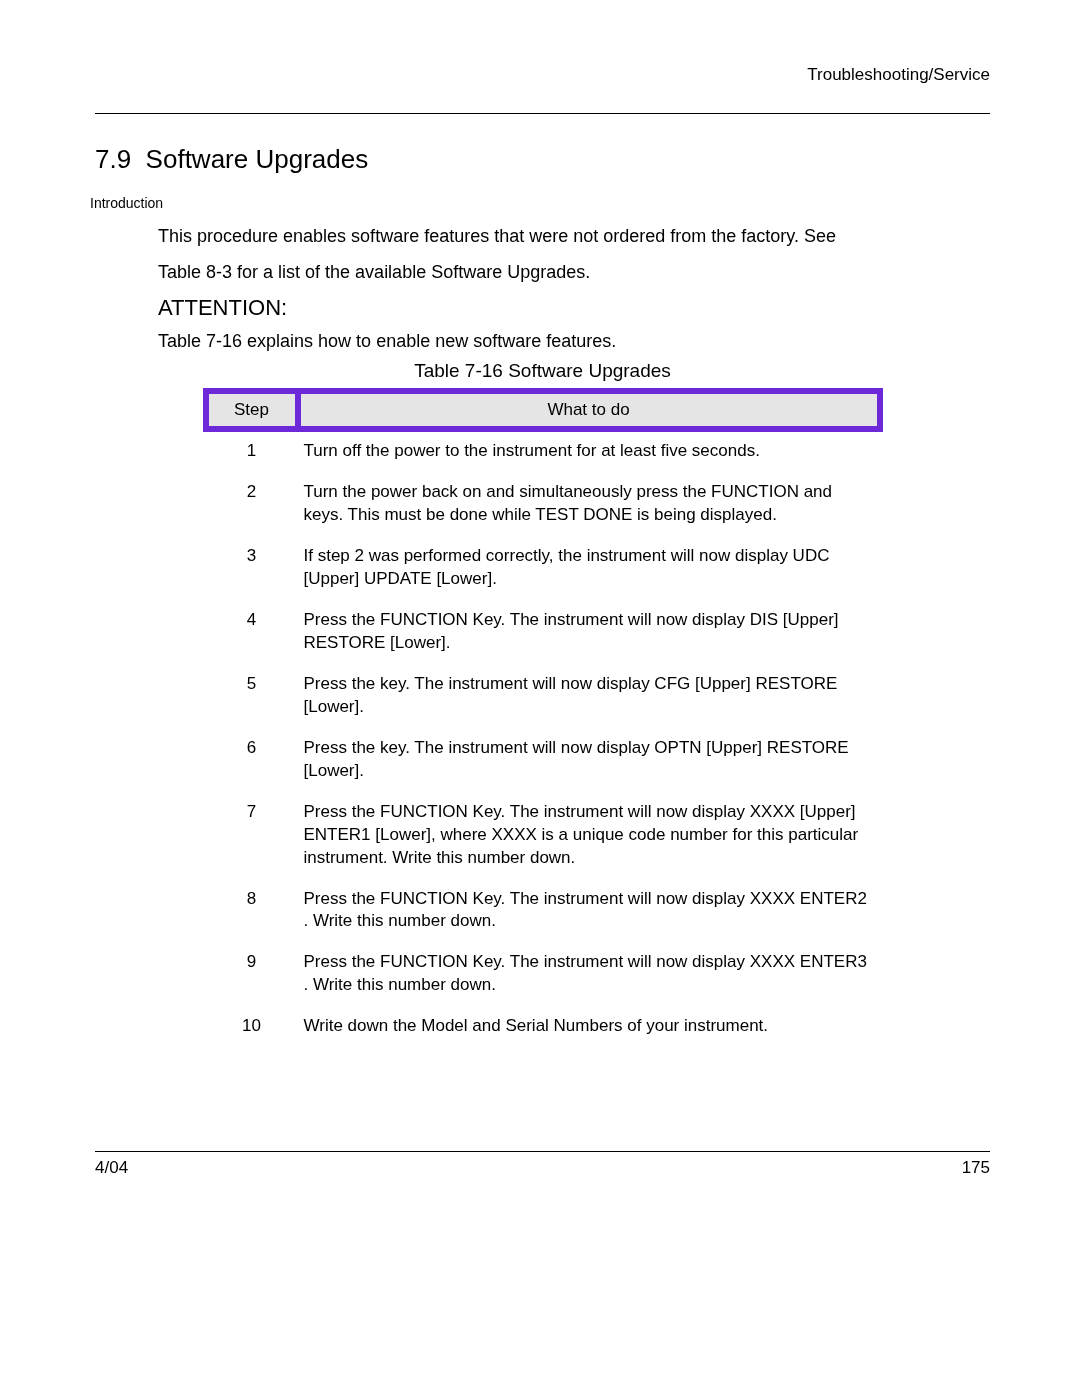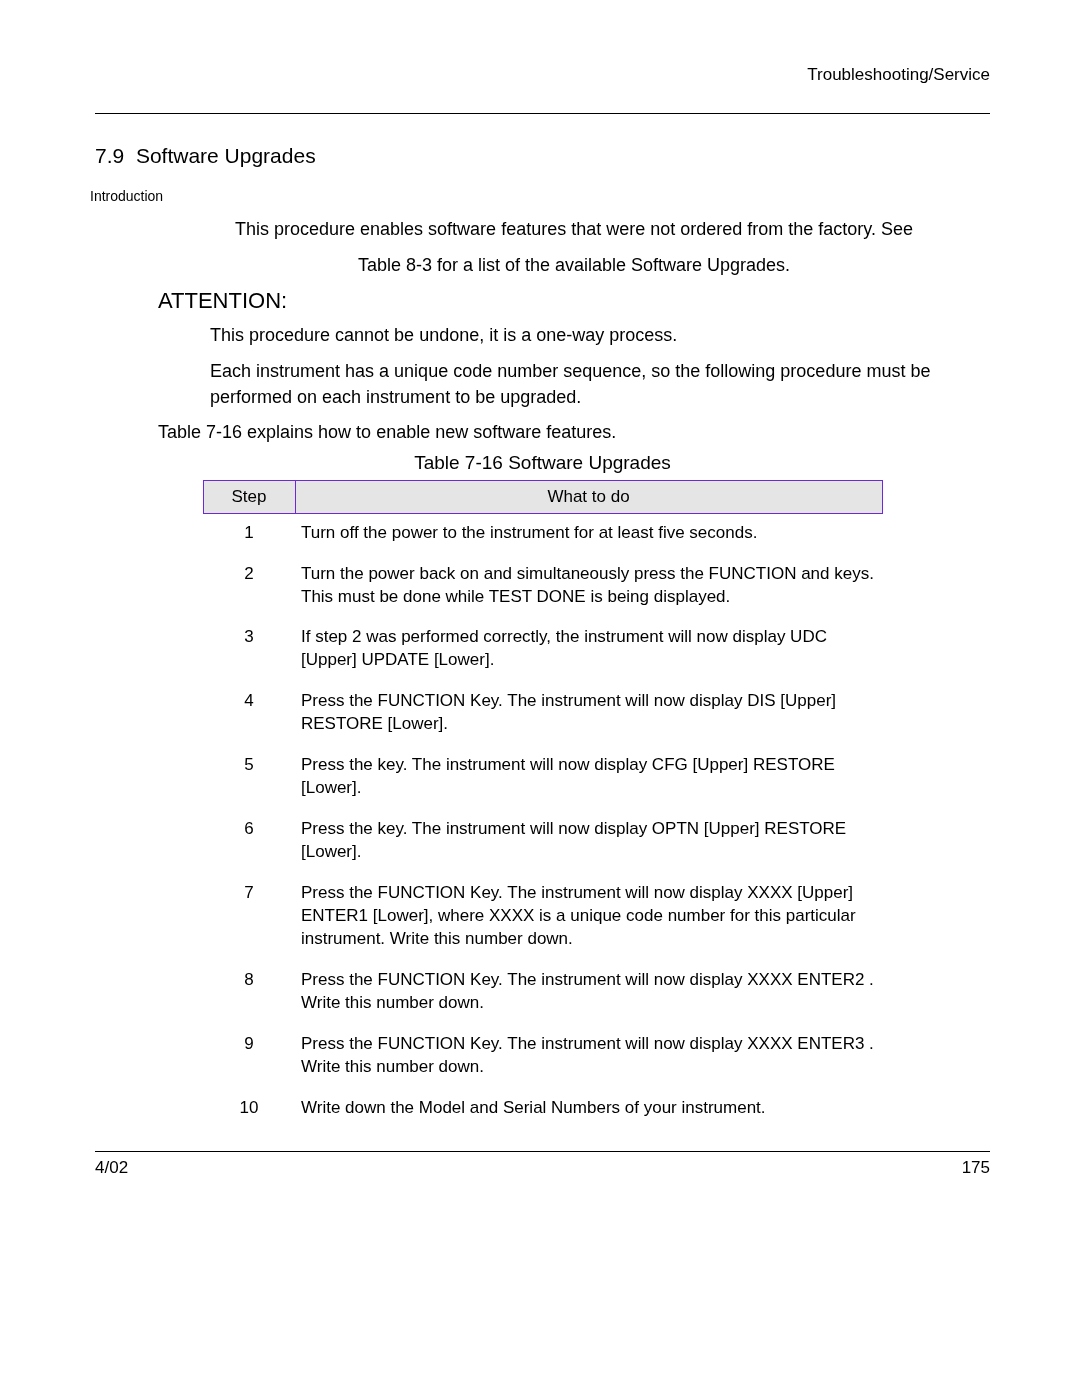--- a/index.html
+++ b/index.html
@@ -20,32 +20,32 @@
     border-top: 1.5px solid #000;
     margin-top: 18px;
     margin-bottom: 2px;
   }
   .header-text {
     text-align: right;
     font-size: 17px;
     margin-bottom: 28px;
   }
   .section-num-title {
-    font-size: 21px;
+    font-size: 26px;
     margin: 30px 0 20px 0;
   }
   .subhead {
     font-size: 14px;
     margin: 10px 0 12px -5px;
   }
   .body-indent {
     margin-left: 63px;
     line-height: 1.45;
   }
-  .body-indent p { margin: 0 0 10px 0; text-align: center; }
+  .body-indent p { margin: 0 0 10px 0; }
   .attn {
     font-size: 22px;
     margin: 8px 0 8px 63px;
   }
   .attn-list {
     margin-left: 115px;
     line-height: 1.45;
   }
   .attn-list p { margin: 0 0 10px 0; }
   .ref-line {
@@ -60,21 +60,21 @@
     margin: 4px 0 6px 0;
   }
   table.procedure {
     border-collapse: collapse;
     margin: 0 auto;
     width: 680px;
     font-size: 17px;
   }
   table.procedure th {
     background: #e5e5e5;
-    border: 1px solid #6d28d9;
+    border: 6px solid #6d28d9;
     font-weight: normal;
     padding: 6px 4px;
   }
   table.procedure td {
     border: none;
     padding: 8px 6px 10px 6px;
     vertical-align: top;
     line-height: 1.35;
   }
   table.procedure td.step {
@@ -111,24 +111,20 @@
   </div>
 
   <div class="subhead">Introduction</div>
 
   <div class="body-indent">
     <p>This procedure enables software features that were not ordered from the factory.  See</p>
     <p>Table 8-3 for a list of the available Software Upgrades.</p>
   </div>
 
   <div class="attn">ATTENTION:</div>
-  <div class="attn-list">
-    <p>This procedure cannot be undone, it is a one-way process.</p>
-    <p>Each instrument has a unique code number sequence, so the following procedure must be performed on each instrument to be upgraded.</p>
-  </div>
 
   <div class="ref-line">Table 7-16 explains how to enable new software features.</div>
 
   <div class="table-caption">Table 7-16  Software Upgrades</div>
 
   <table class="procedure">
     <thead>
       <tr>
         <th>Step</th>
         <th>What to do</th>
@@ -174,17 +170,17 @@
       <tr>
           <td class="step">10</td>
           <td>Write down the Model and Serial Numbers of your instrument.</td>
         </tr>
     </tbody>
   </table>
 
   <div class="footer">
     <div class="footer-rule"></div>
     <div class="footer-row">
-      <div class="footer-left">4/02</div>
+      <div class="footer-left">4/04</div>
       <div class="footer-right">175</div>
     </div>
   </div>
 </div>
 
 </body></html>

